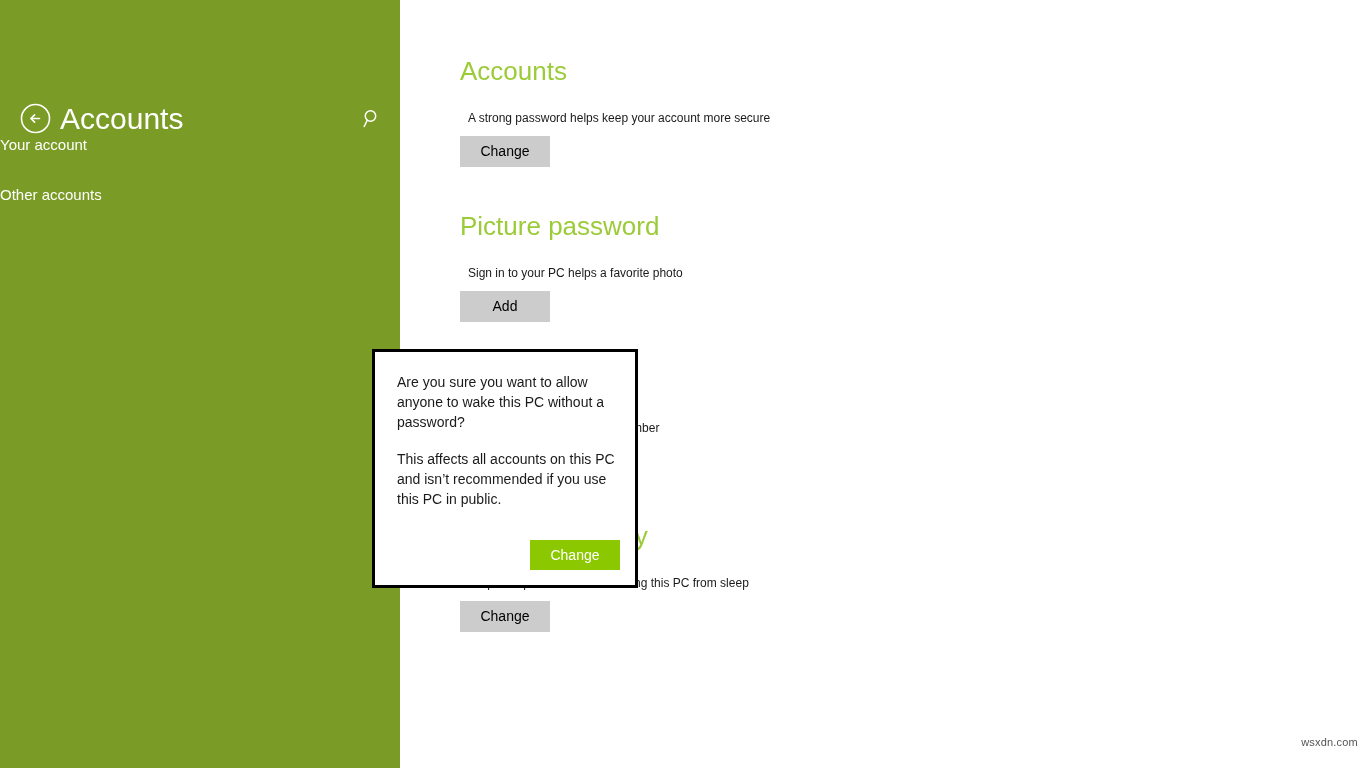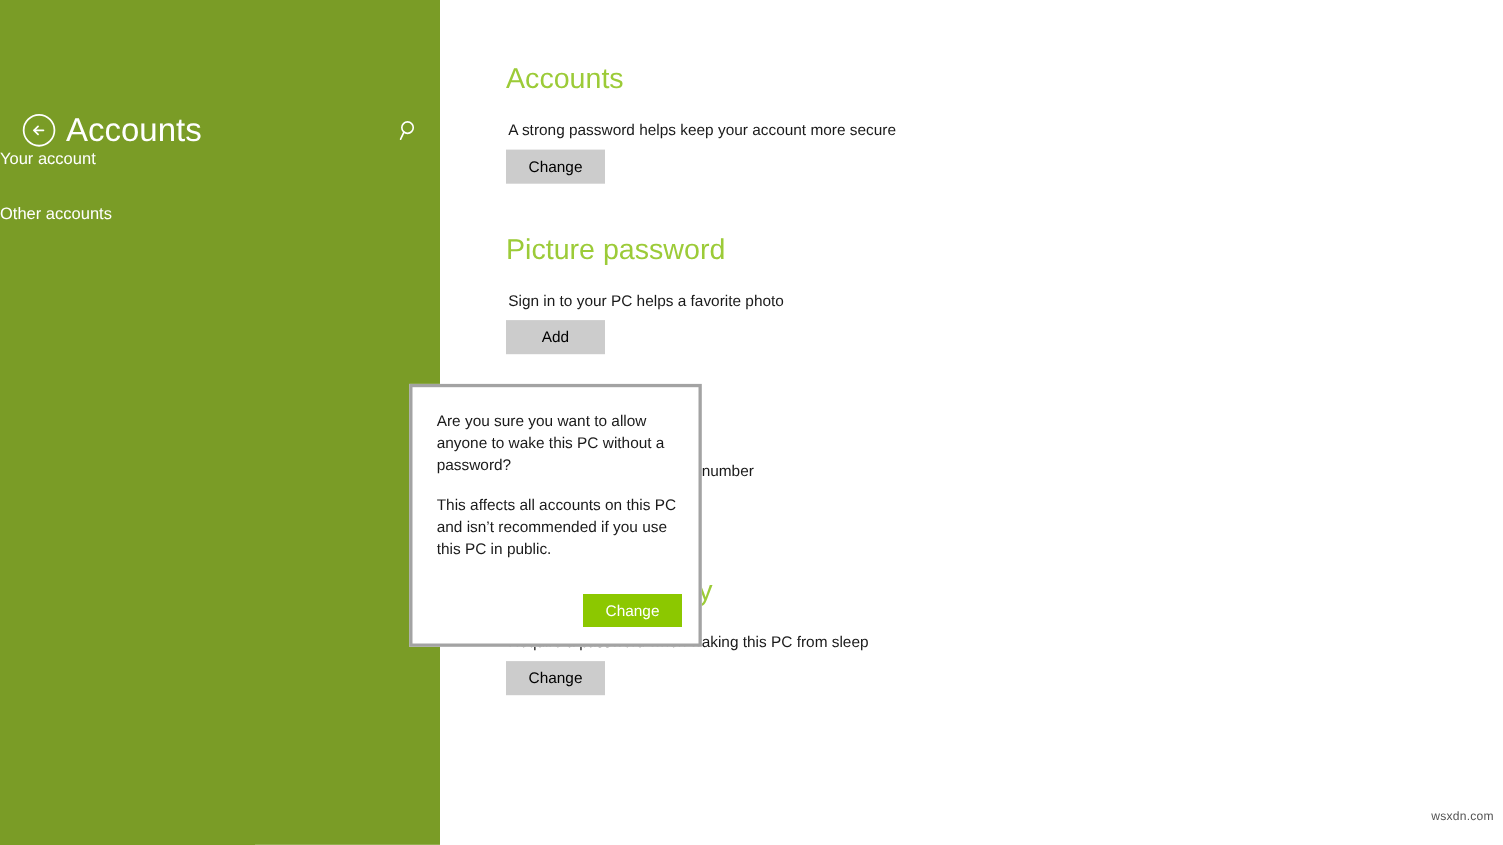--- a/index.html
+++ b/index.html
@@ -117,26 +117,26 @@
   .section-heading {
     font-size: 26px;
     font-weight: 300;
     color: #9ccb38;
     line-height: 32px;
     white-space: nowrap;
     margin: 0;
   }
 
   .section-desc {
-    font-size: 14px;
+    font-size: 12px;
     font-weight: 400;
     color: #1a1a1a;
     line-height: 18px;
     white-space: nowrap;
-    margin: 2px;
+    margin: 8px;
   }
 
   .gray-button {
     display: inline-block;
     background: #cccccc;
     border: none;
     color: #000000;
     font-family: "Liberation Sans", "DejaVu Sans", sans-serif;
     font-size: 14px;
     font-weight: 400;
@@ -167,21 +167,21 @@
     pointer-events: none;
   }
 
   #dialog {
     position: absolute;
     left: 372px;
     top: 349px;
     width: 266px;
     height: 239px;
     background: #ffffff;
-    border: 3px solid #a3a3a3;
+    border: 3px solid #000000;
     box-sizing: border-box;
     pointer-events: auto;
   }
 
   #dialog-body {
     position: absolute;
     left: 22px;
     top: 20px;
     width: 218px;
   }

